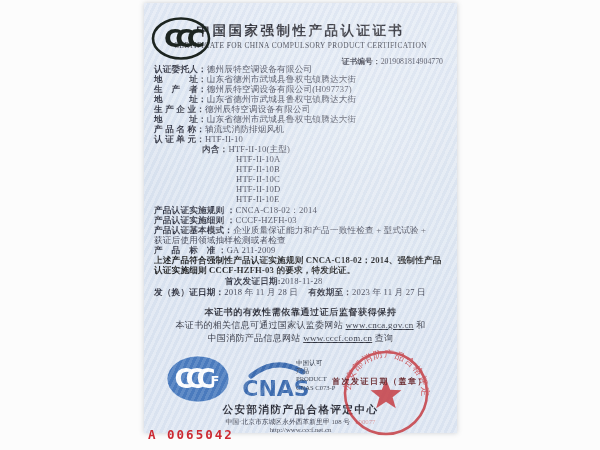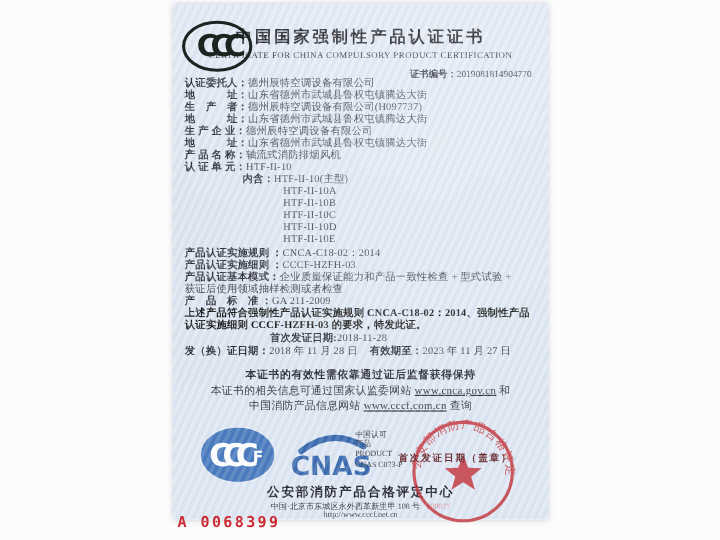--- a/index.html
+++ b/index.html
@@ -127,13 +127,13 @@
   </svg>
   <div class="abs seal-caption" style="left:188px;top:373px">首次发证日期（盖章）</div>
 
   <div class="abs center org-line" style="top:400px">公安部消防产品合格评定中心</div>
   <div class="abs center addr" style="top:414px">
     <span>中国·北京市东城区永外西革新里甲 108 号</span><span class="post">100077</span>
   </div>
   <div class="abs center site" style="top:423px">http://www.cccf.net.cn</div>
 </div>
 
-<div class="abs serial" style="left:148px;top:427px">A 0068399</div>
+<div class="abs serial" style="left:148px;top:427px">A 0065042</div>
 
 </body></html>

